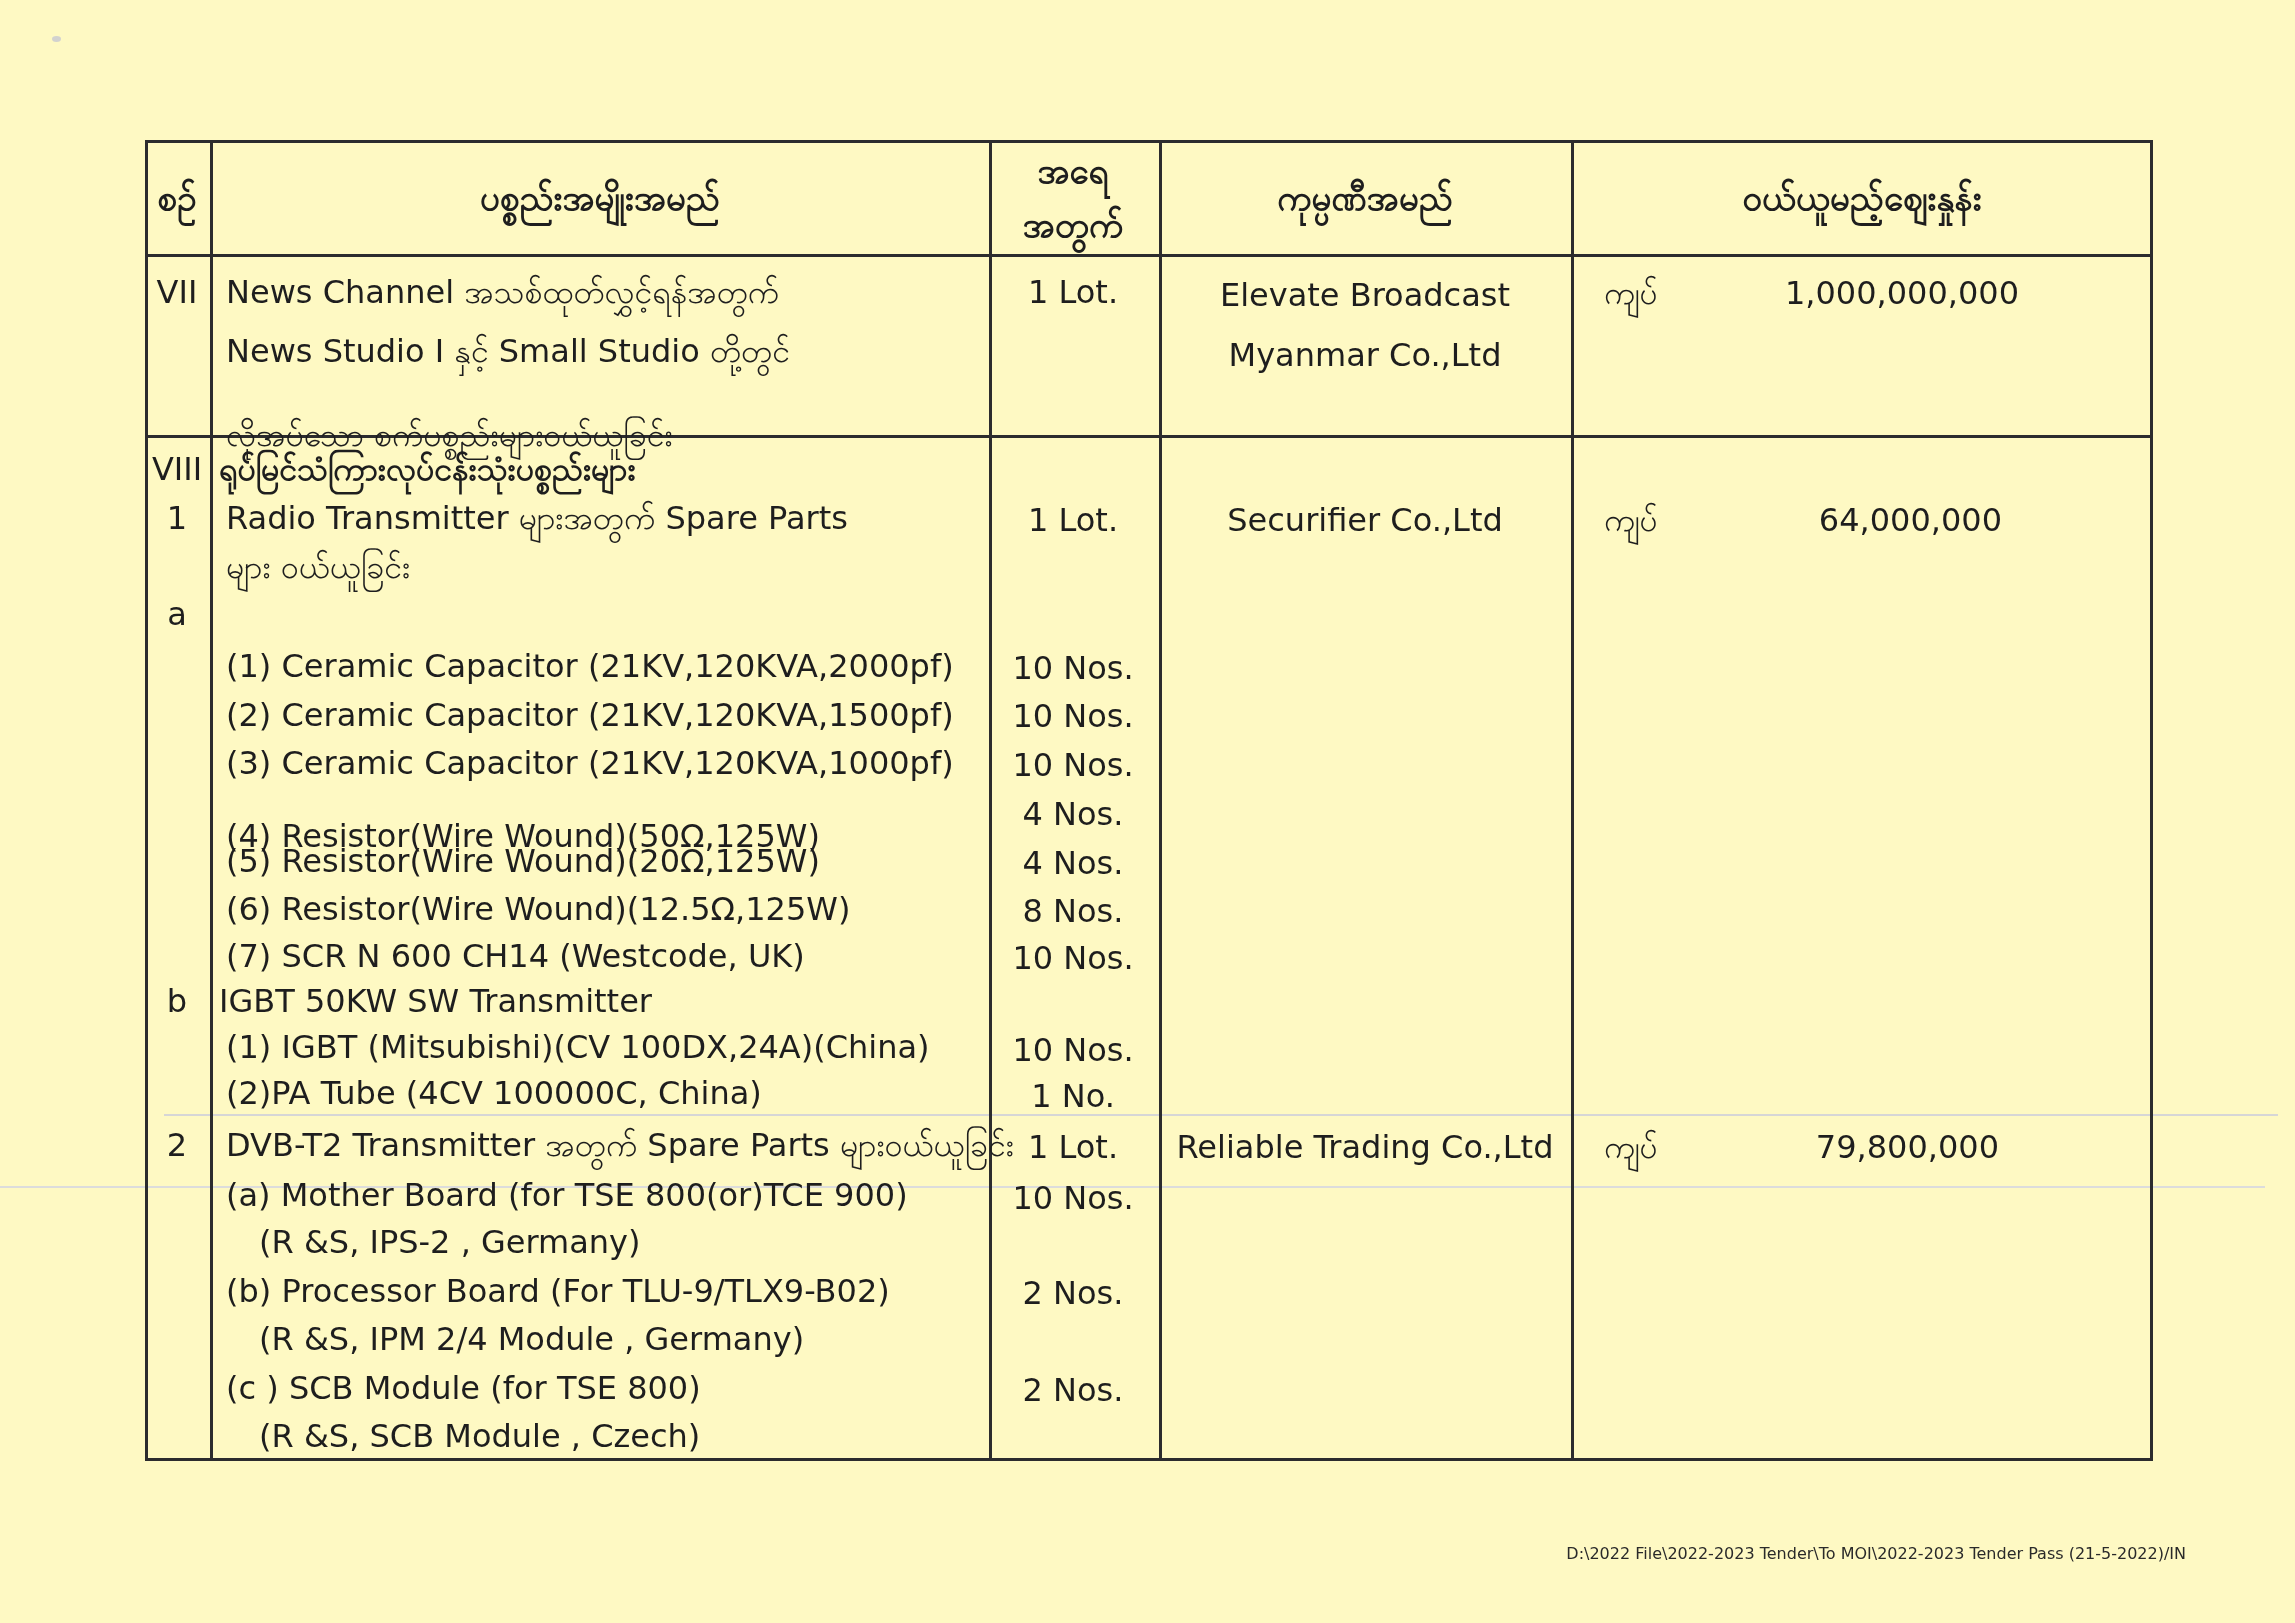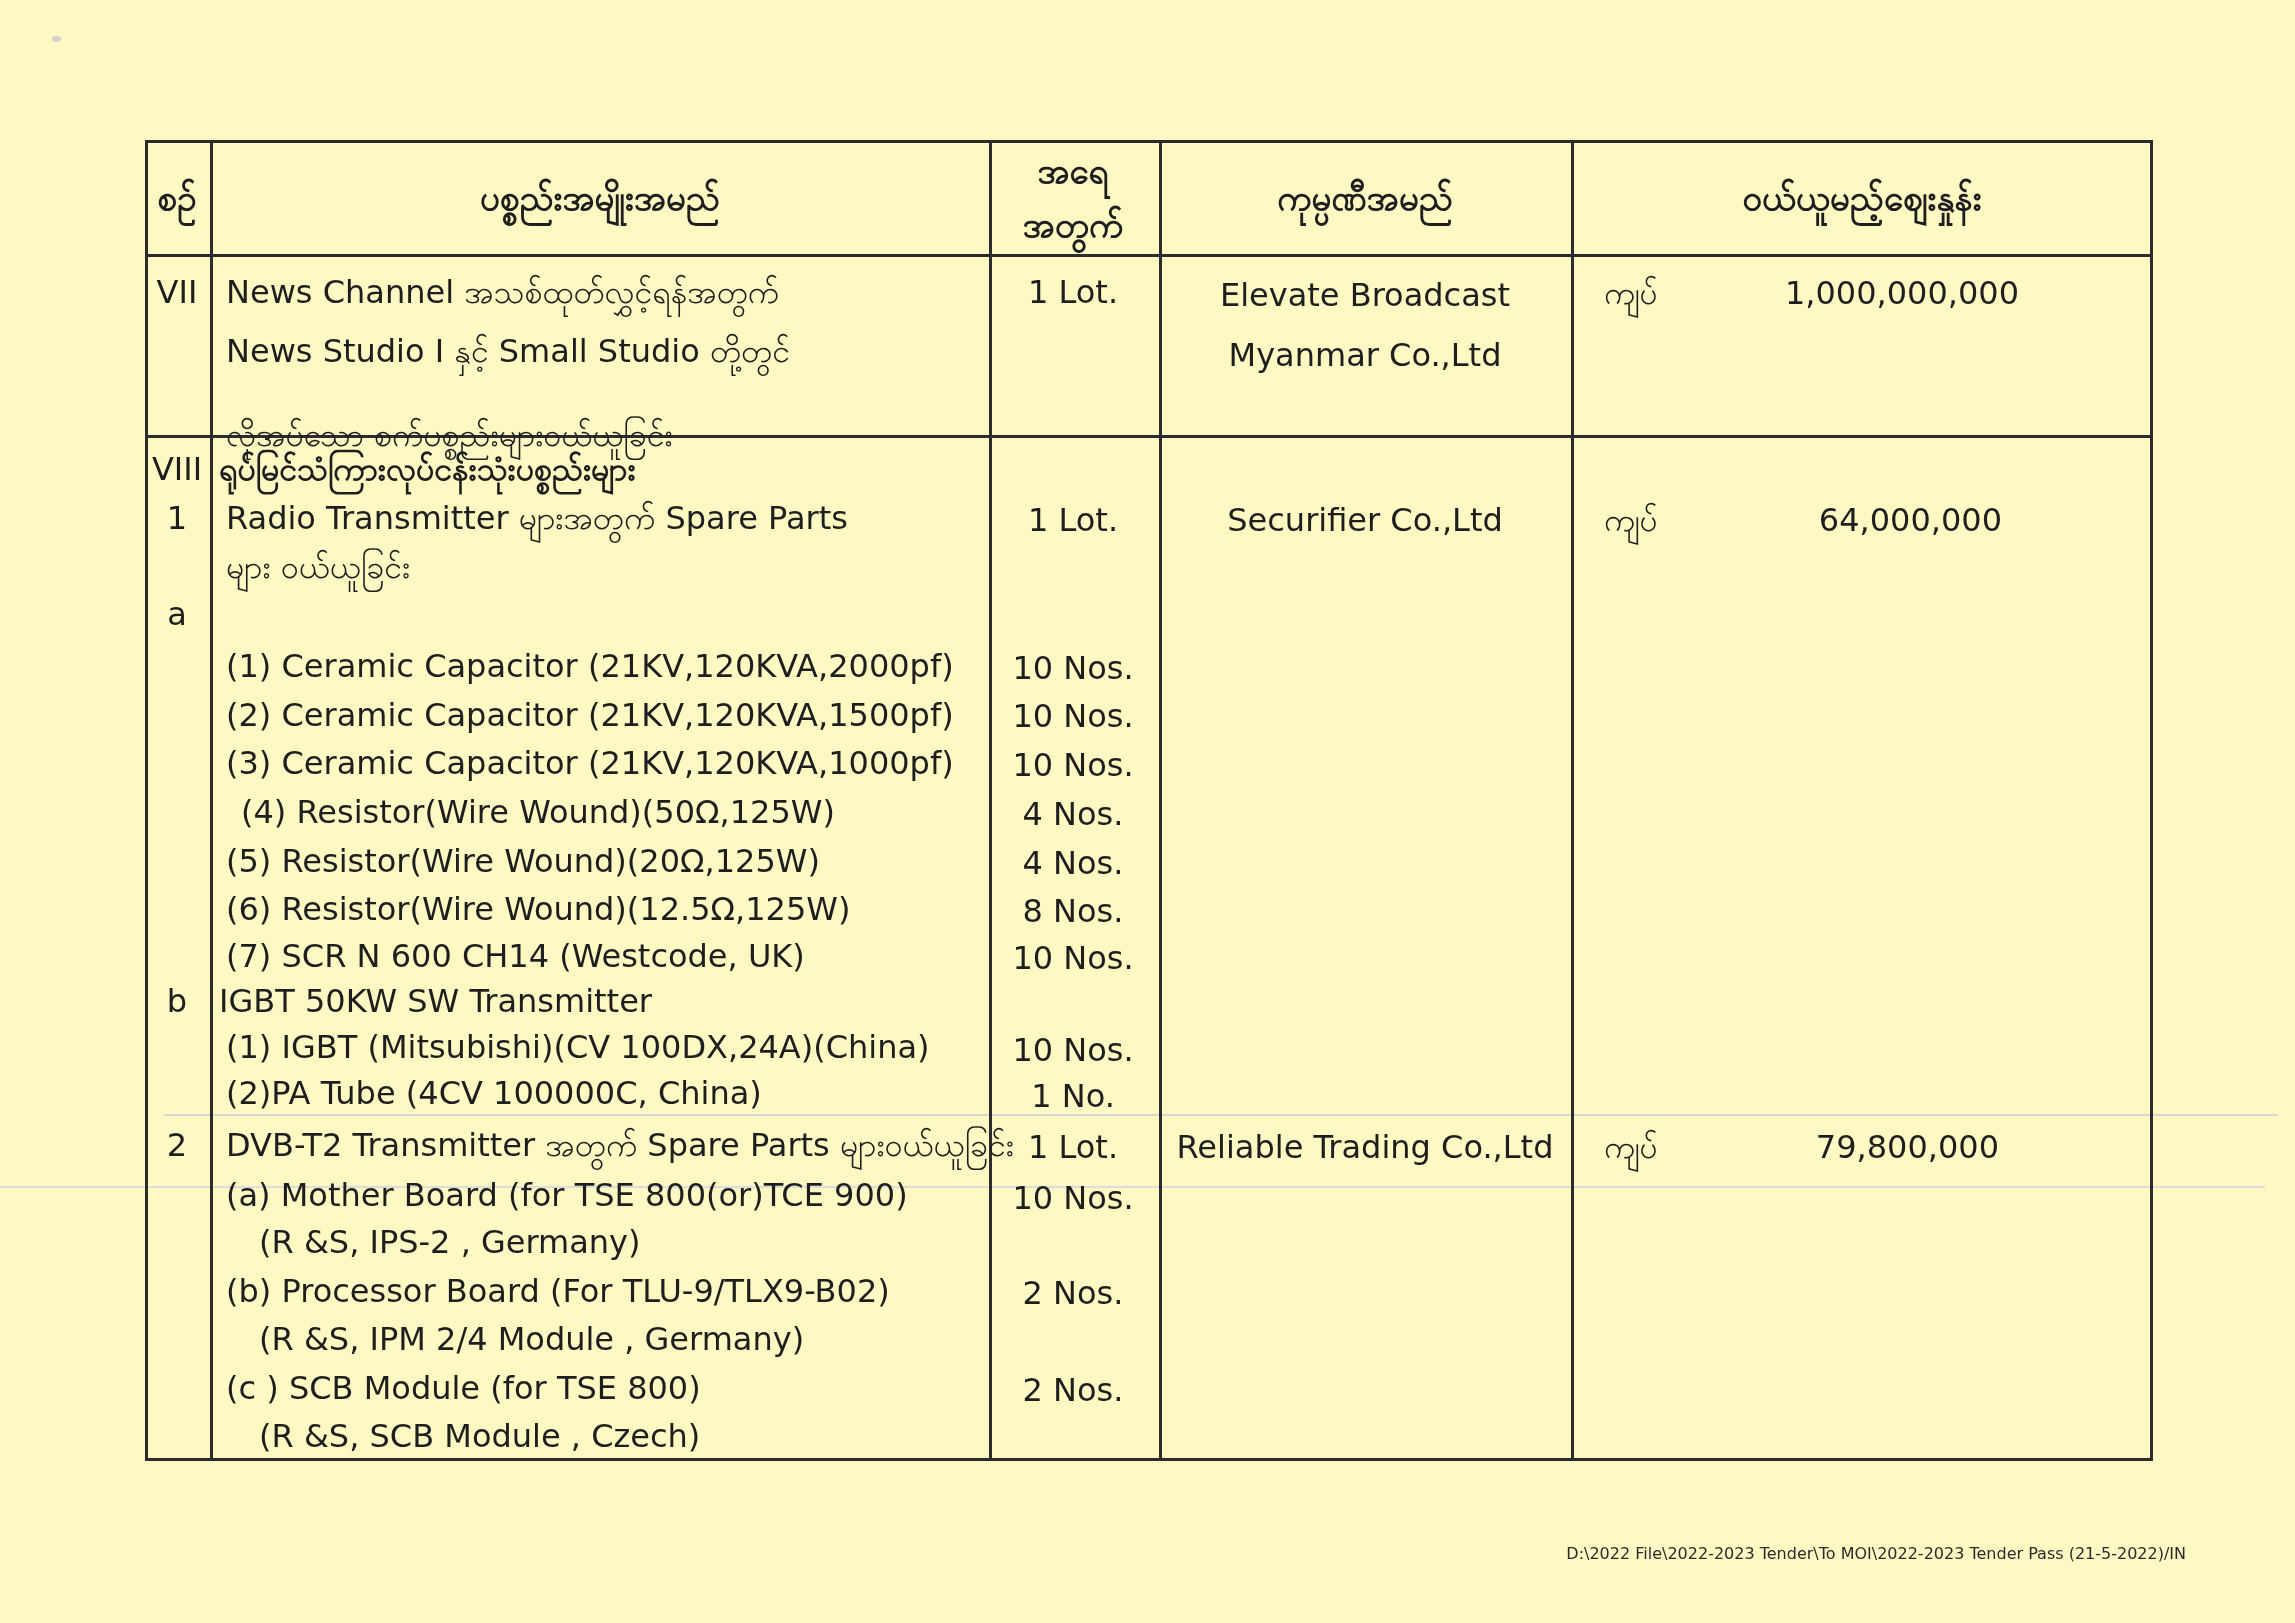--- a/index.html
+++ b/index.html
@@ -75,21 +75,21 @@
   <div class="t r" style="right:293px;top:520px;">64,000,000</div>
 
   <div class="t c" style="left:177px;top:614px;">a</div>
 
   <div class="t" style="left:226px;top:666px;">(1) Ceramic Capacitor (21KV,120KVA,2000pf)</div>
   <div class="t c" style="left:1073px;top:668px;">10 Nos.</div>
   <div class="t" style="left:226px;top:715px;">(2) Ceramic Capacitor (21KV,120KVA,1500pf)</div>
   <div class="t c" style="left:1073px;top:716px;">10 Nos.</div>
   <div class="t" style="left:226px;top:763px;">(3) Ceramic Capacitor (21KV,120KVA,1000pf)</div>
   <div class="t c" style="left:1073px;top:765px;">10 Nos.</div>
-  <div class="t" style="left:226px;top:812px;margin-left:15px;">(4) Resistor(Wire Wound)(50Ω,125W)</div>
+  <div class="t" style="left:226px;top:836px;">(4) Resistor(Wire Wound)(50Ω,125W)</div>
   <div class="t c" style="left:1073px;top:814px;">4 Nos.</div>
   <div class="t" style="left:226px;top:861px;">(5) Resistor(Wire Wound)(20Ω,125W)</div>
   <div class="t c" style="left:1073px;top:863px;">4 Nos.</div>
   <div class="t" style="left:226px;top:909px;">(6) Resistor(Wire Wound)(12.5Ω,125W)</div>
   <div class="t c" style="left:1073px;top:911px;">8 Nos.</div>
   <div class="t" style="left:226px;top:956px;">(7) SCR N 600 CH14 (Westcode, UK)</div>
   <div class="t c" style="left:1073px;top:958px;">10 Nos.</div>
 
   <div class="t c" style="left:177px;top:1001px;">b</div>
   <div class="t" style="left:219px;top:1001px;">IGBT 50KW SW Transmitter</div>

